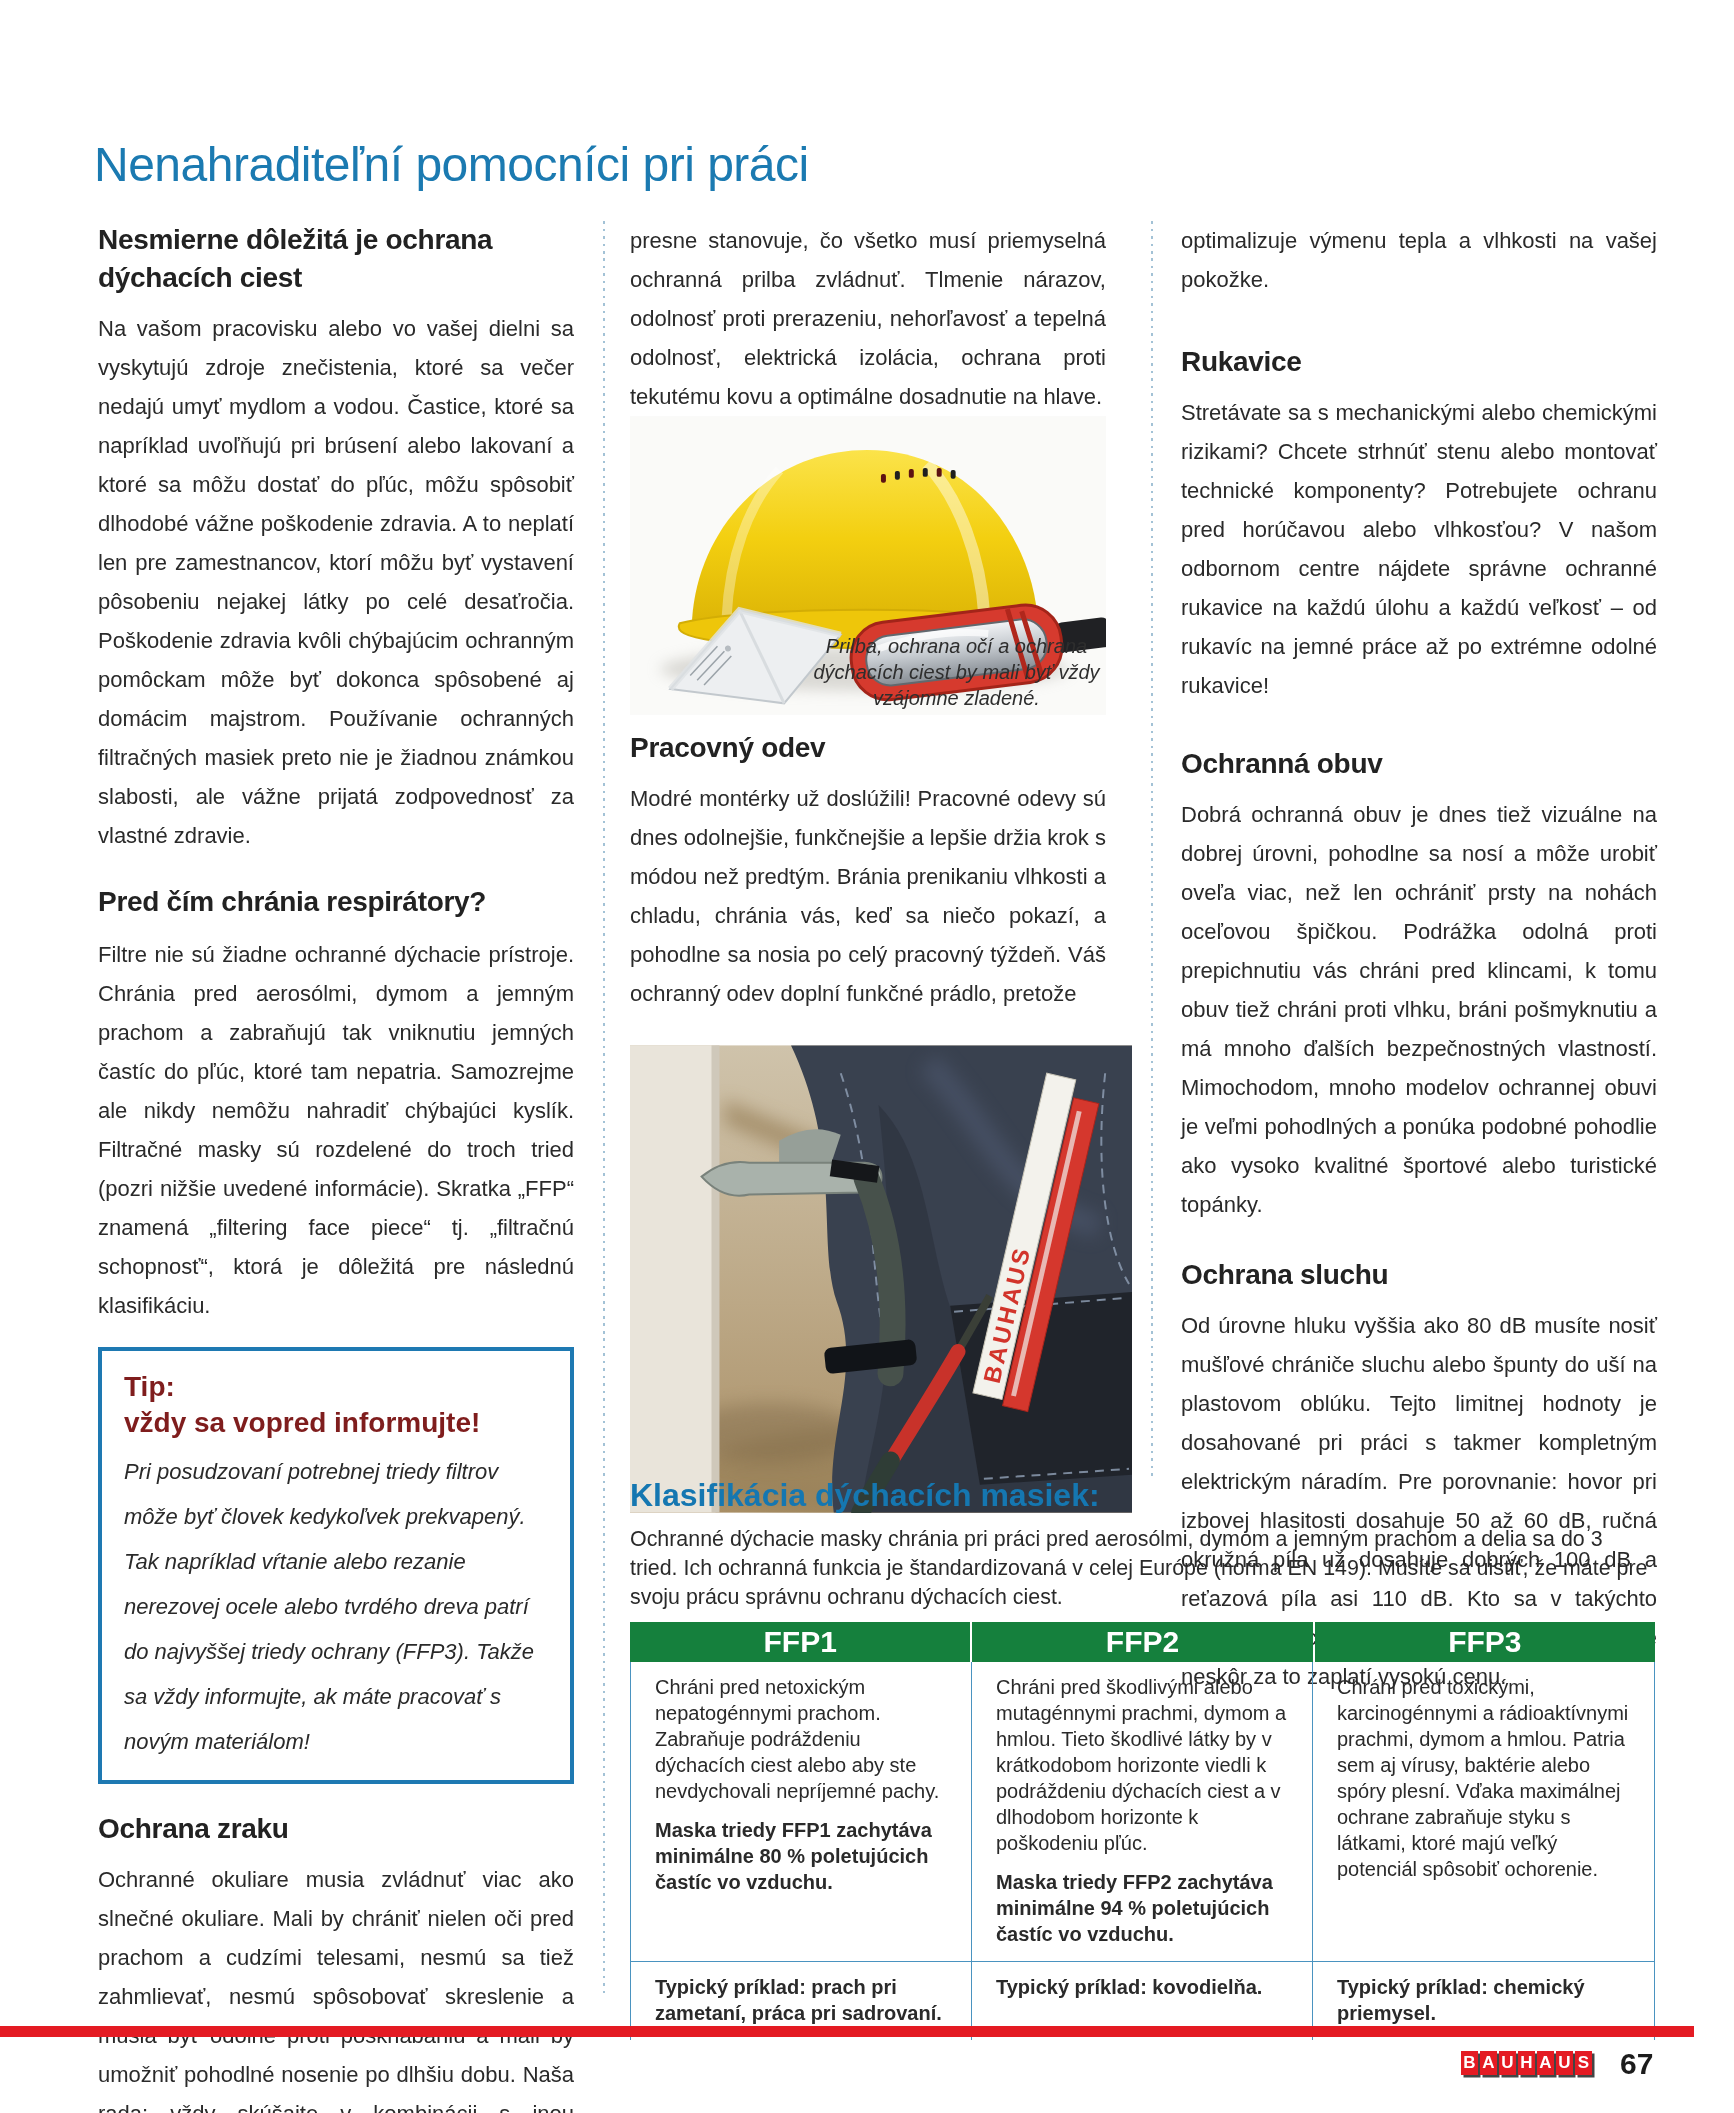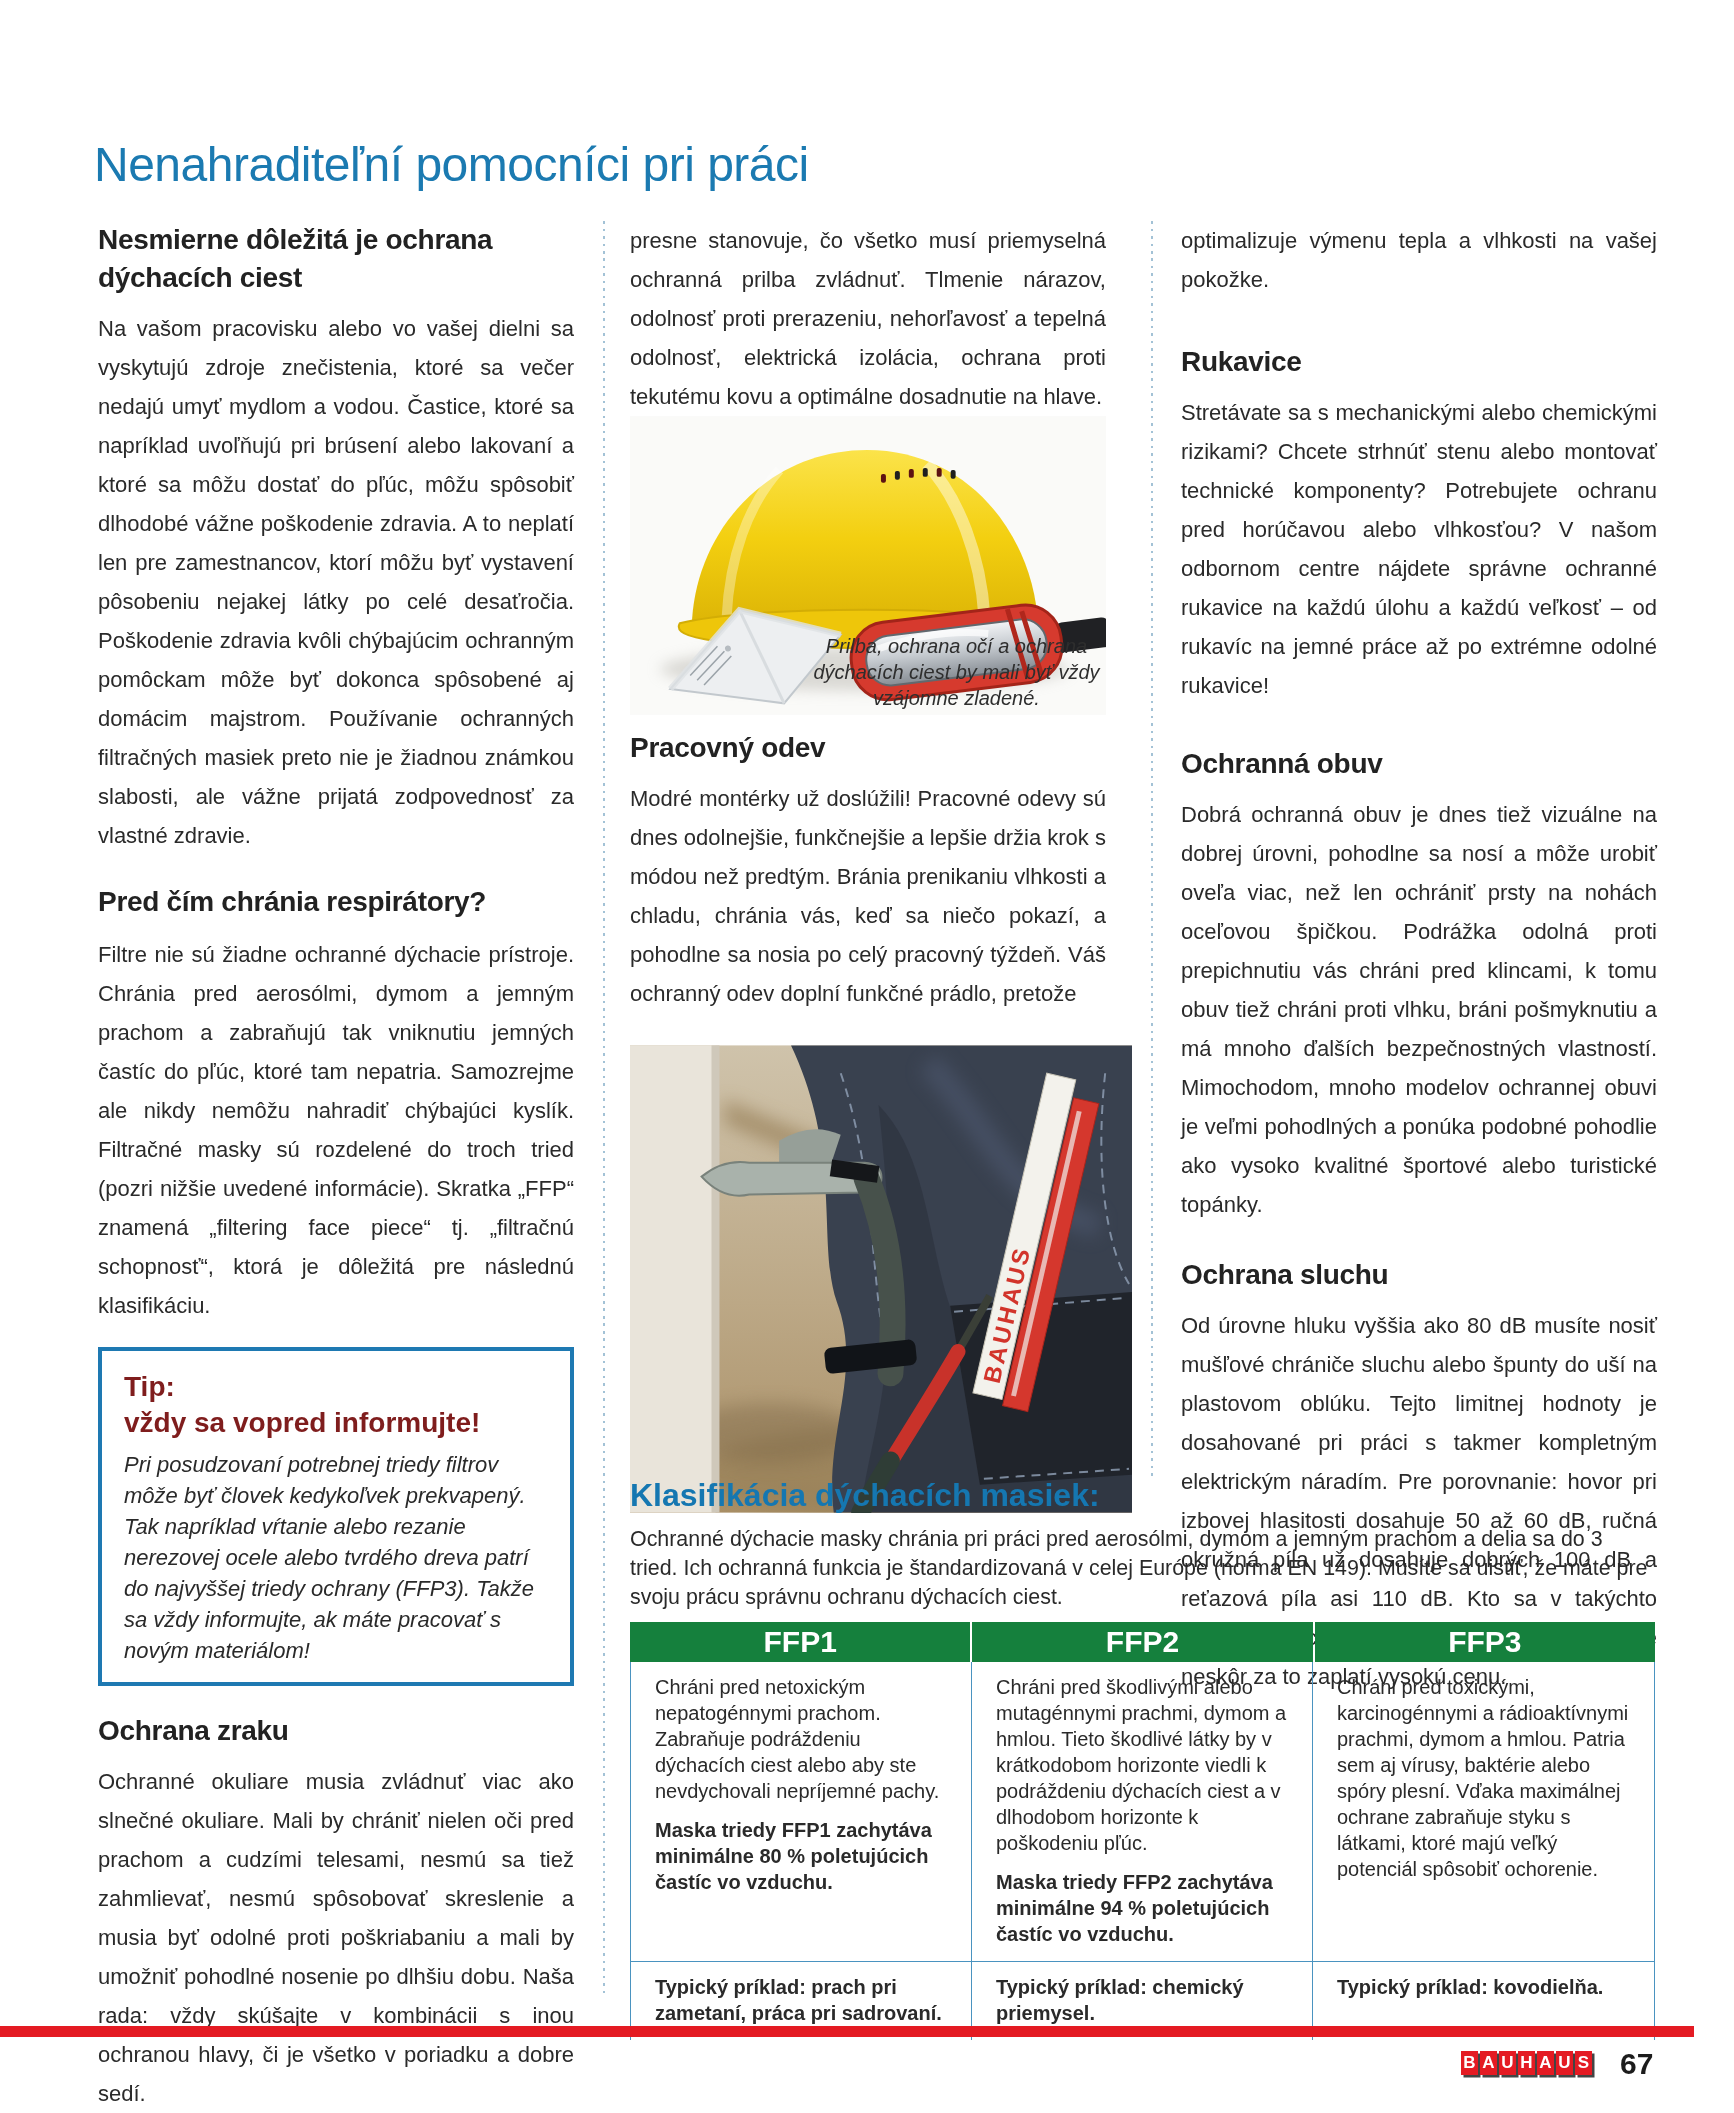--- a/index.html
+++ b/index.html
@@ -11,21 +11,21 @@
   
   .col{position:absolute;top:221px;width:476px;}
   #col1{left:98px;} #col2{left:630px;} #col3{left:1181px;}
   .body-text{font-size:22px;line-height:39px;text-align:justify;margin:12px 0 0 0;hyphens:auto;}
   .sec-h{font-size:28px;line-height:38px;font-weight:bold;color:#222;margin:0;letter-spacing:-0.3px;}
   .mt28{margin-top:28px;} .mt40{margin-top:40px;} .mt44{margin-top:44px;} .mt32{margin-top:32px;}
   .mt26{margin-top:26px;} .mt30{margin-top:30px;} .mt14{margin-top:14px;}
   
   .tip-box{margin-top:22px;border:4px solid #1e79b2;padding:18px 22px 16px 22px;}
   .tip-label,.tip-title{font-size:28px;line-height:36px;font-weight:bold;color:#7f1d1d;margin:0;}
-  .tip-body{font-size:22px;line-height:31px;font-style:italic;margin:8px 0 0 0;text-align:left;}
+  .tip-body{font-size:22px;line-height:45px;font-style:italic;margin:8px 0 0 0;text-align:left;}
   
   .vdot{position:absolute;width:2px;
         background-image:repeating-linear-gradient(to bottom,#a3c2d6 0 2.5px,transparent 2.5px 7.5px);}
   #vdot1{left:603px;top:221px;height:1777px;}
   #vdot2{left:1151px;top:221px;height:1256px;}
   
   .fig{position:relative;margin-top:0;}
   .helmet-fig{width:476px;height:299px;}
   .helmet-caption{position:absolute;right:0;bottom:4px;width:299px;text-align:center;
                   font-size:20px;line-height:26px;font-style:italic;color:#2e2e2e;}
@@ -228,24 +228,24 @@
       </div>
       <div class="ffp-cell">
         <p class="ffp-desc">Chráni pred toxickými, karcinogénnymi a rádioaktívnymi prachmi, dymom a hmlou. Patria sem aj vírusy, baktérie alebo spóry plesní. Vďaka maximálnej ochrane zabraňuje styku s látkami, ktoré majú veľký potenciál spôsobiť ochorenie.</p>
       </div>
     </div>
     <div class="ffp-ex-row">
       <div class="ffp-cell">
         <p class="ffp-example">Typický príklad: prach pri zametaní, práca pri sadrovaní.</p>
       </div>
       <div class="ffp-cell">
+        <p class="ffp-example">Typický príklad: kovodielňa.</p>
+      </div>
+      <div class="ffp-cell">
         <p class="ffp-example">Typický príklad: chemický priemysel.</p>
-      </div>
-      <div class="ffp-cell">
-        <p class="ffp-example">Typický príklad: kovodielňa.</p>
       </div>
     </div>
   </div>
 
   <div class="footer-bar"></div>
   <div class="logo">
     <div class="logo-tile">B</div>
     <div class="logo-tile">A</div>
     <div class="logo-tile">U</div>
     <div class="logo-tile">H</div>

